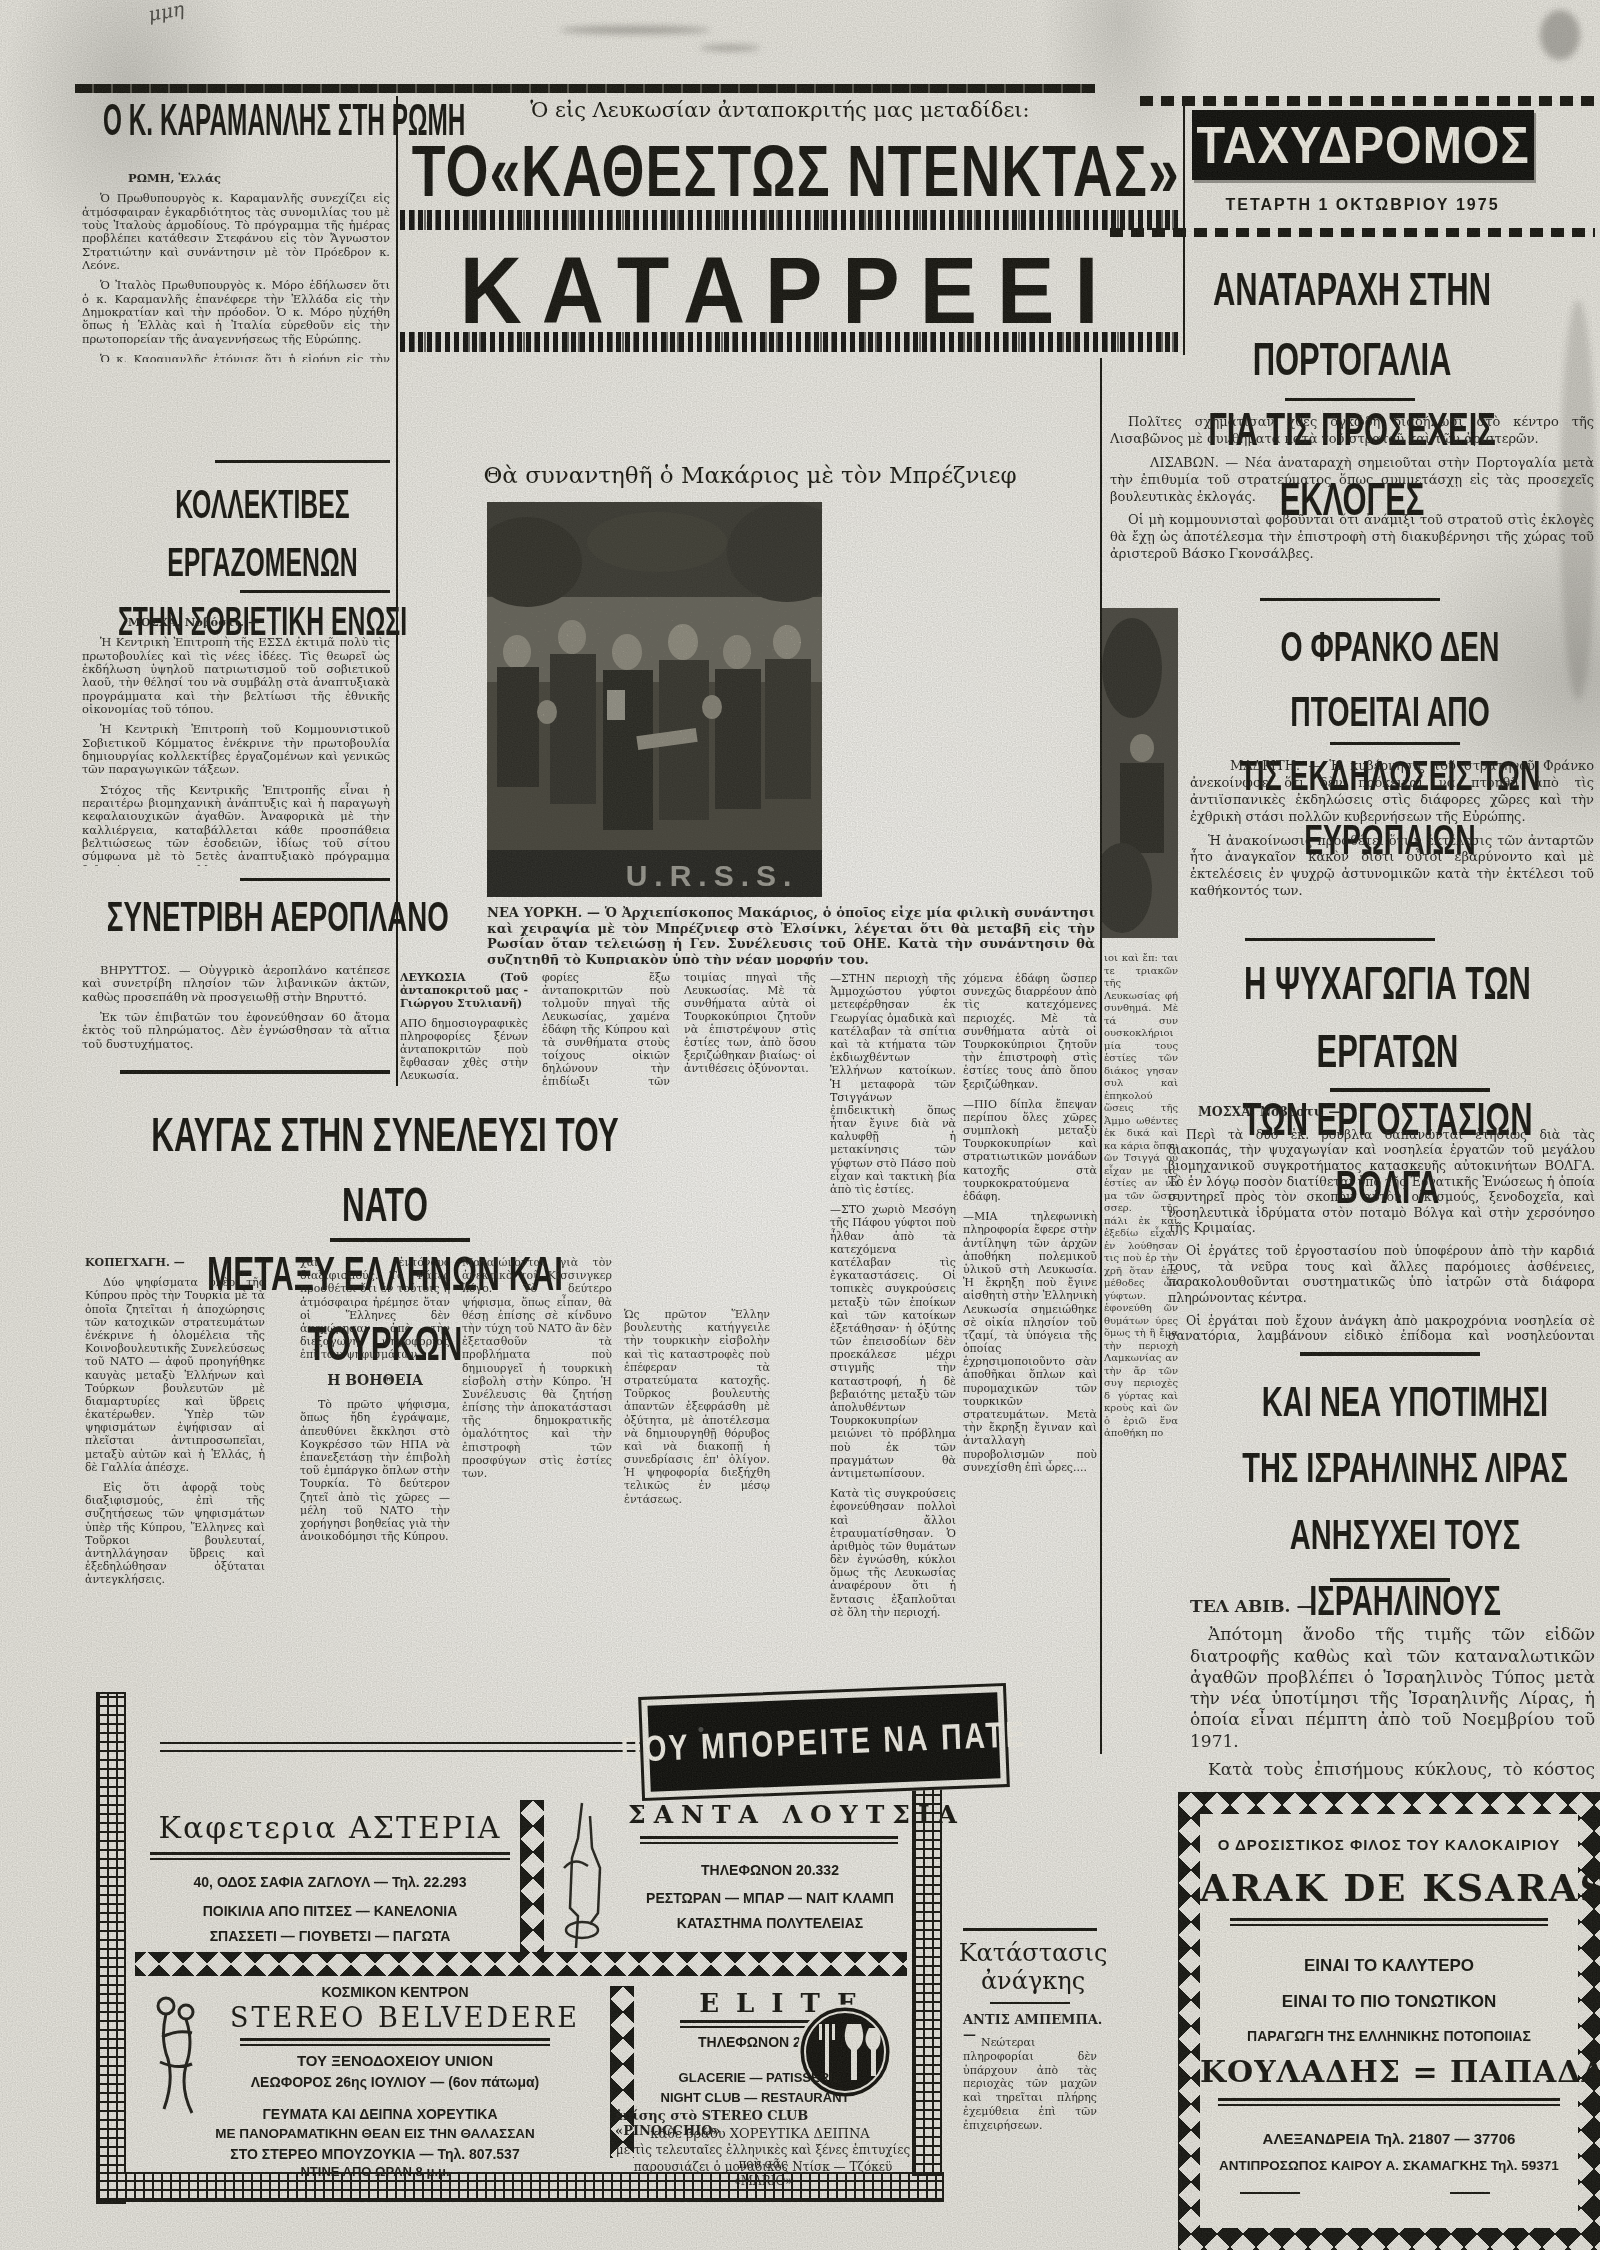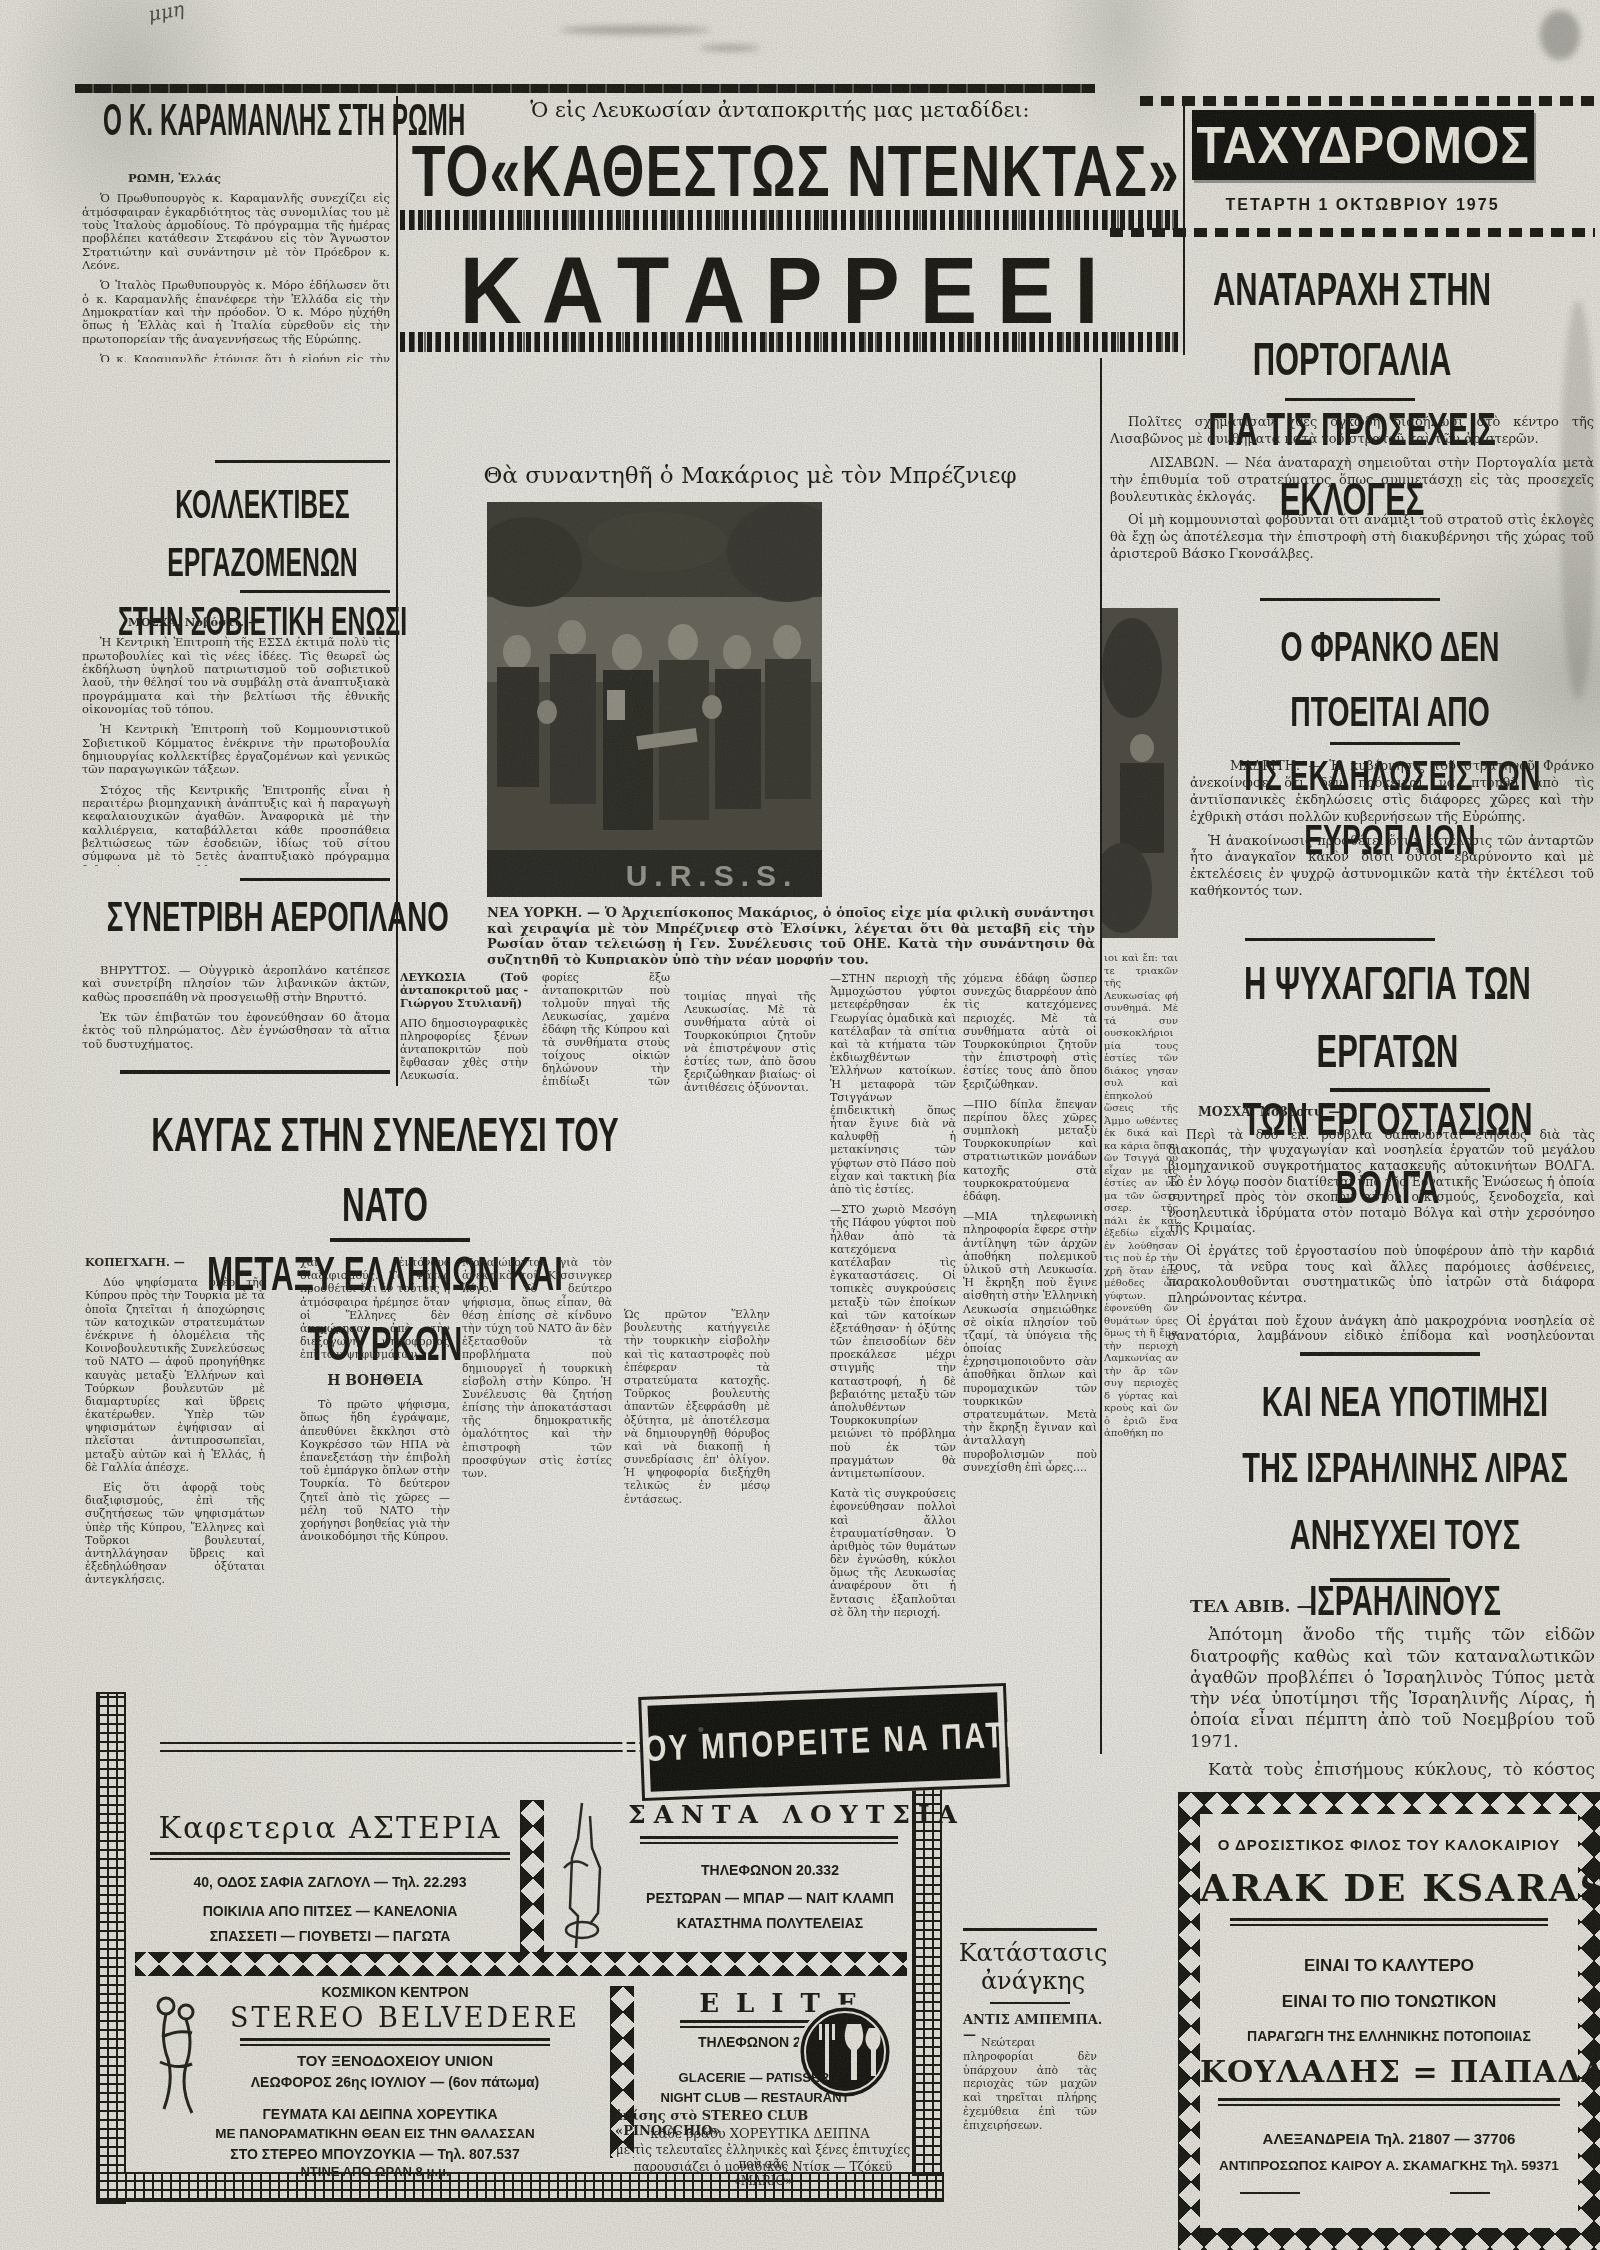--- a/index.html
+++ b/index.html
@@ -140,21 +140,21 @@
     <p style="text-indent:0;">ΝΕΑ ΥΟΡΚΗ. — Ὁ Ἀρχιεπίσκοπος Μακάριος, ὁ ὁποῖος εἶχε μία φιλικὴ συνάντησι καὶ χειραψία μὲ τὸν Μπρέζνιεφ στὸ Ἐλσίνκι, λέγεται ὅτι θὰ μεταβῆ εἰς τὴν Ρωσίαν ὅταν τελειώσῃ ἡ Γεν. Συνέλευσις τοῦ ΟΗΕ. Κατὰ τὴν συνάντησιν θὰ συζητηθῆ τὸ Κυπριακὸν ὑπὸ τὴν νέαν μορφήν του.</p>
   </div>
 
   <div class="abs body-txt" style="left:400px;top:972px;width:128px;height:114px;font-size:11px;line-height:1.18;">
     <p style="text-indent:0;font-weight:bold;">ΛΕΥΚΩΣΙΑ (Τοῦ ἀνταποκριτοῦ μας - Γιώργου Στυλιανῆ)</p>
     <p style="text-indent:0;">ΑΠΟ δημοσιογραφικὲς πληροφορίες ξένων ἀνταποκριτῶν ποὺ ἔφθασαν χθὲς στὴν Λευκωσία.</p>
   </div>
   <div class="abs body-txt" style="left:542px;top:972px;width:128px;height:114px;font-size:11px;line-height:1.18;">
     <p style="text-indent:0;">φορίες ἔξω ἀνταποκριτῶν ποὺ τολμοῦν πηγαὶ τῆς Λευκωσίας, χαμένα ἐδάφη τῆς Κύπρου καὶ τὰ συνθήματα στοὺς τοίχους οἰκιῶν δηλώνουν τὴν ἐπιδίωξι τῶν Τουρκοκυπρίων.</p>
   </div>
-  <div class="abs body-txt" style="left:684px;top:972px;width:132px;height:114px;font-size:11px;line-height:1.18;margin-top:19px;">
+  <div class="abs body-txt" style="left:684px;top:972px;width:132px;height:114px;font-size:11px;line-height:1.18;">
     <p style="text-indent:0;">τοιμίας πηγαὶ τῆς Λευκωσίας. Μὲ τὰ συνθήματα αὐτὰ οἱ Τουρκοκύπριοι ζητοῦν νὰ ἐπιστρέψουν στὶς ἑστίες των, ἀπὸ ὅσου ξεριζώθηκαν βιαίως· οἱ ἀντιθέσεις ὀξύνονται.</p>
   </div>
 
   <div class="abs body-txt" style="left:830px;top:972px;width:126px;height:772px;font-size:11px;line-height:1.2;">
     <p style="text-indent:0;">—ΣΤΗΝ περιοχὴ τῆς Ἀμμοχώστου γύφτοι μετεφέρθησαν ἐκ Γεωργίας ὁμαδικὰ καὶ κατέλαβαν τὰ σπίτια καὶ τὰ κτήματα τῶν ἐκδιωχθέντων Ἑλλήνων κατοίκων. Ἡ μεταφορὰ τῶν Τσιγγάνων ἐπιδεικτικὴ ὅπως ἦταν ἔγινε διὰ νὰ καλυφθῇ ἡ μετακίνησις τῶν γύφτων στὸ Πάσο ποὺ εἶχαν καὶ τακτικὴ βία ἀπὸ τὶς ἑστίες.</p>
     <p style="text-indent:0;">—ΣΤΟ χωριὸ Μεσόγη τῆς Πάφου γύφτοι ποὺ ἦλθαν ἀπὸ τὰ κατεχόμενα κατέλαβαν τὶς ἐγκαταστάσεις. Οἱ τοπικὲς συγκρούσεις μεταξὺ τῶν ἐποίκων καὶ τῶν κατοίκων ἐξετάθησαν· ἡ ὀξύτης τῶν ἐπεισοδίων δὲν προεκάλεσε μέχρι στιγμῆς τὴν καταστροφή, ἡ δὲ βεβαιότης μεταξὺ τῶν ἀπολυθέντων Τουρκοκυπρίων μειώνει τὸ πρόβλημα ποὺ ἐκ τῶν πραγμάτων θὰ ἀντιμετωπίσουν.</p>
     <p style="text-indent:0;">Κατὰ τὶς συγκρούσεις ἐφονεύθησαν πολλοὶ καὶ ἄλλοι ἐτραυματίσθησαν. Ὁ ἀριθμὸς τῶν θυμάτων δὲν ἐγνώσθη, κύκλοι ὅμως τῆς Λευκωσίας ἀναφέρουν ὅτι ἡ ἔντασις ἐξαπλοῦται σὲ ὅλη τὴν περιοχή.</p>
   </div>
   <div class="abs body-txt" style="left:963px;top:972px;width:134px;height:950px;font-size:11px;line-height:1.2;">
     <p style="text-indent:0;">χόμενα ἐδάφη ὥσπερ συνεχῶς διαρρέουν ἀπὸ τὶς κατεχόμενες περιοχές. Μὲ τὰ συνθήματα αὐτὰ οἱ Τουρκοκύπριοι ζητοῦν τὴν ἐπιστροφὴ στὶς ἑστίες τους ἀπὸ ὅπου ξεριζώθηκαν.</p>

